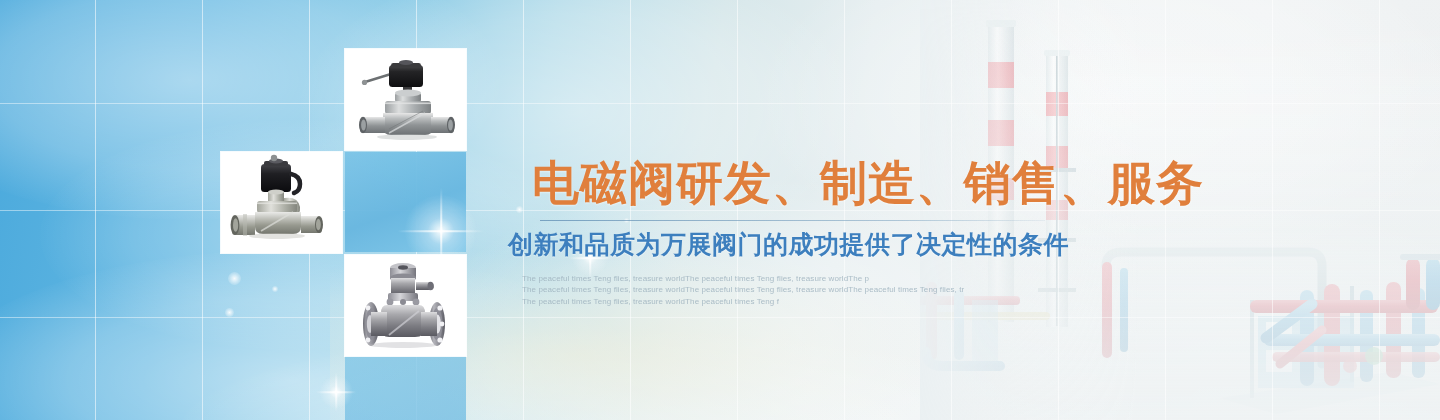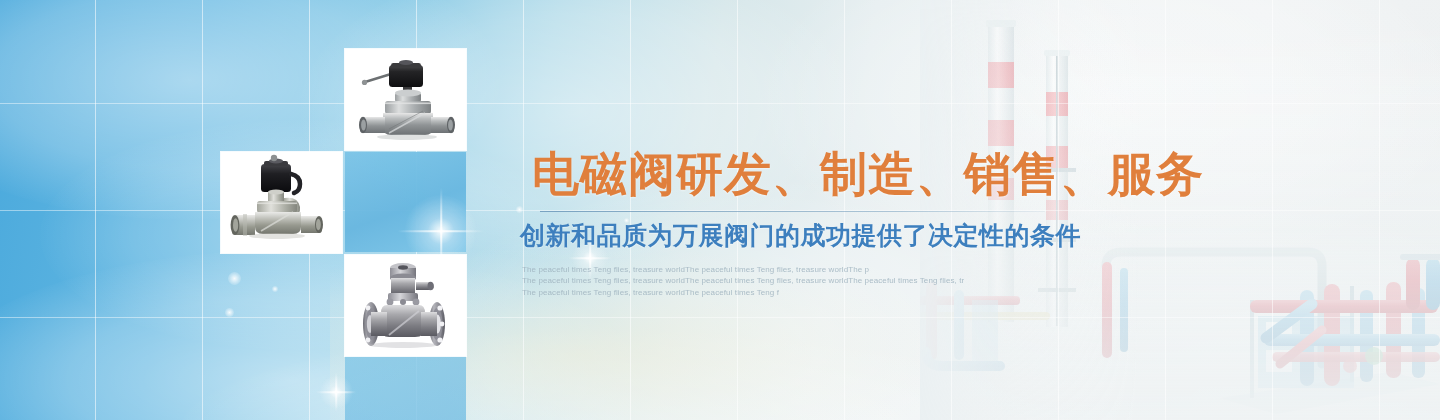--- a/index.html
+++ b/index.html
@@ -117,34 +117,35 @@
 
   .headline {
     color:#e07f3c;
     font-size:47px;
     line-height:1;
     font-weight:700;
     letter-spacing:1px;
     white-space:nowrap;
     text-shadow:0 1px 2px rgba(255,255,255,.5);
     margin-left:32px;
+    margin-top:9px;
   }
   .rule {
     margin:14px 0 9px 40px;
     width:505px; height:1px;
     background:linear-gradient(to right, rgba(94,140,178,.75), rgba(120,160,190,.55) 70%, rgba(150,180,200,.15));
   }
   .subhead {
     color:#3d7fbe;
     font-size:25px;
     line-height:1.15;
     font-weight:700;
     letter-spacing:.5px;
     white-space:nowrap;
-    margin-left:20px;
+    margin-left:8px;
     text-shadow:0 1px 1px rgba(255,255,255,.45);
   }
   .blurb {
     margin-top:14px;
     text-align:left;
     color:#9fb3bf;
     font-size:8px;
     line-height:1.45;
     letter-spacing:.1px;
     opacity:.85;

